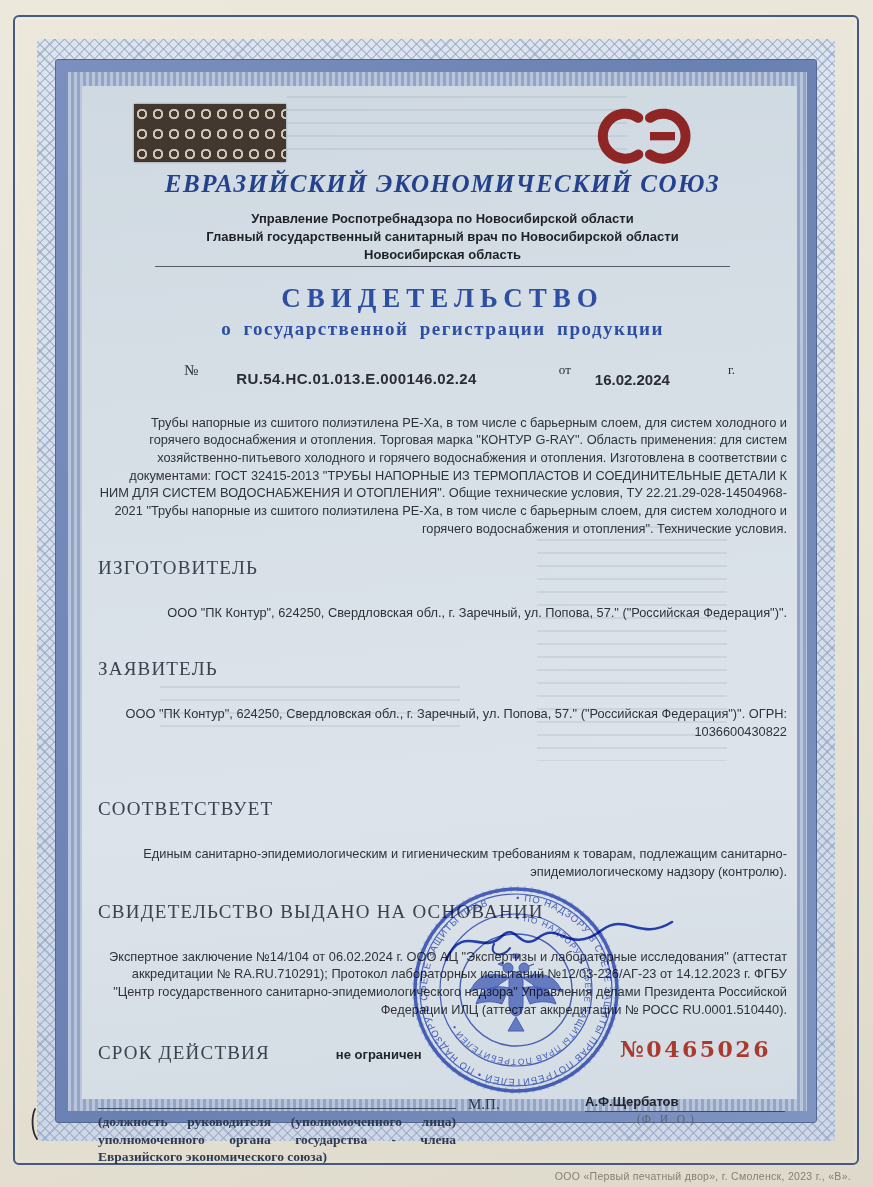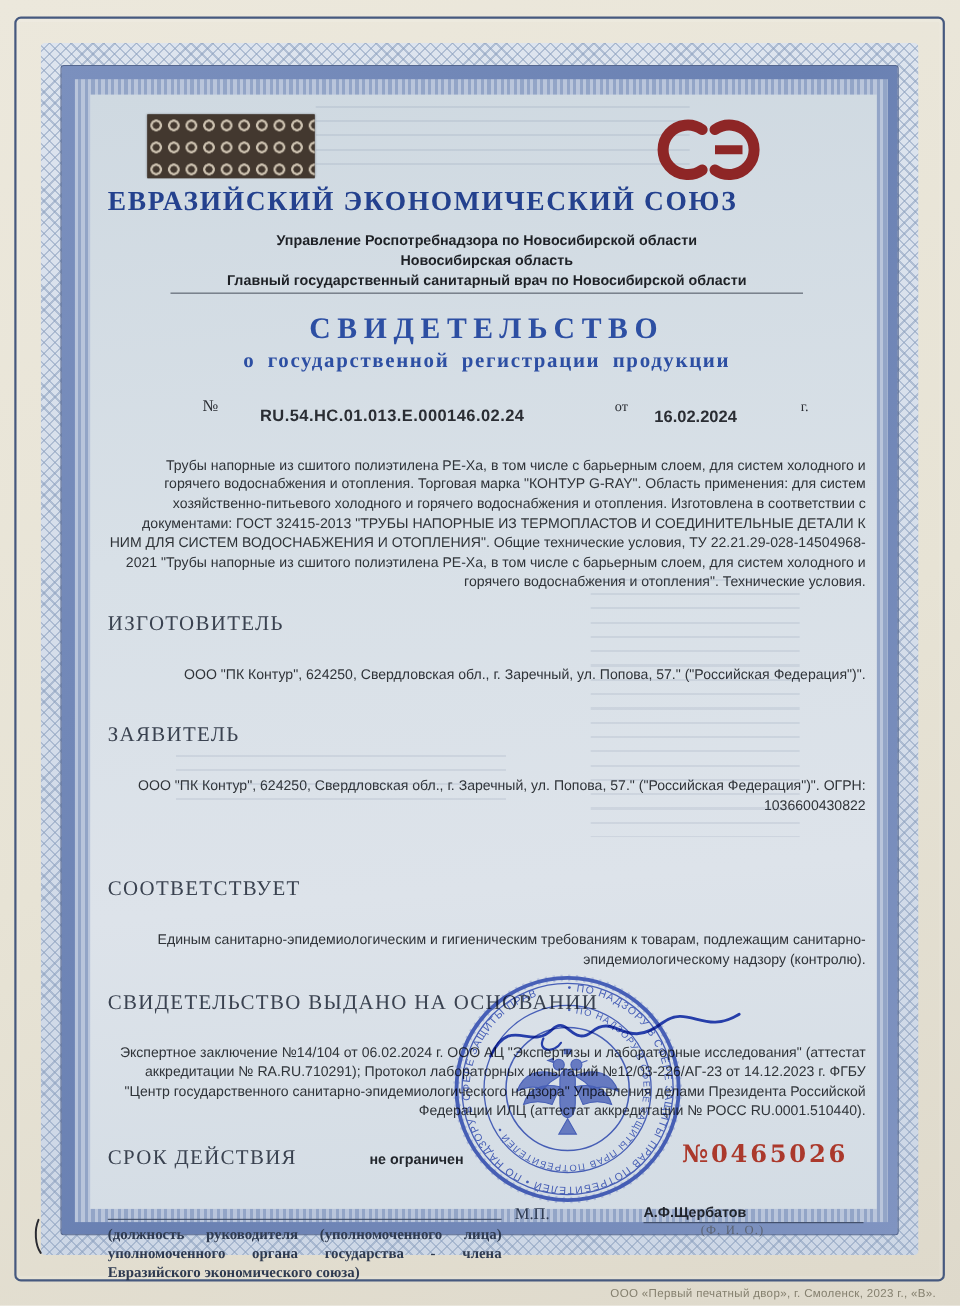--- a/index.html
+++ b/index.html
@@ -45,23 +45,23 @@
   .hologram{
     position:absolute;left:36px;top:12px;width:152px;height:58px;
     background-color:#473d37;
     background-image:radial-gradient(circle 5px at 50% 50%,#43382f 0 3px,#cfc4b2 3.5px 5px,#43382f 5.5px);
     background-size:16px 20px;
     box-shadow:0 0 2px rgba(0,0,0,.4);
   }
   .logo{position:absolute;right:92px;top:8px;}
   
   h1.union{
-    margin:4px 0 0;text-align:left;
+    margin:4px 0 0;text-align:center;
     font-family:"Liberation Serif",serif;font-weight:bold;
-    font-size:25px;letter-spacing:1.5px;color:#24418e;
+    font-size:25px;letter-spacing:1.5px;color:#24418e;font-style:italic;
   }
   .authority{margin-top:12px;text-align:center;}
   .authority p{margin:0;font-size:13px;font-weight:bold;color:#1e2126;line-height:1.38;}
   .rule{width:575px;margin:2px auto 0;border-bottom:1.2px solid #555c68;}
   .authority-caption{
     margin:2px 0 0;text-align:center;font-family:"Liberation Serif",serif;
     font-size:10.5px;color:#5c6472;letter-spacing:.4px;
   }
   .doc-title{
     margin:16px 0 0;text-align:center;font-family:"Liberation Serif",serif;
@@ -137,22 +137,22 @@
       <svg class="logo" width="100" height="74" viewBox="0 0 120 80">
         <path d="M 52,17 A 27 27 0 1 0 52,61" fill="none" stroke="#8e2626" stroke-width="12" stroke-linecap="round"></path>
         <path d="M 66,17 A 27 27 0 1 1 66,61" fill="none" stroke="#8e2626" stroke-width="12" stroke-linecap="round"></path>
         <path d="M 96,39 L 66,39" fill="none" stroke="#8e2626" stroke-width="10"></path>
       </svg>
     </div>
 
     <h1 class="union">ЕВРАЗИЙСКИЙ ЭКОНОМИЧЕСКИЙ СОЮЗ</h1>
     <div class="authority">
       <p>Управление Роспотребнадзора по Новосибирской области</p>
+      <p>Главный государственный санитарный врач по Новосибирской области</p>
       <p>Новосибирская область</p>
-      <p>Главный государственный санитарный врач по Новосибирской области</p>
     </div>
     <div class="rule"></div>
 
     <div class="doc-title">СВИДЕТЕЛЬСТВО</div>
     <div class="doc-subtitle">о государственной регистрации продукции</div>
 
     <div class="reg-row">
       <span class="reg-no">№</span>
       <span class="reg-number">RU.54.HC.01.013.E.000146.02.24</span>
       <span class="reg-from">от</span>

